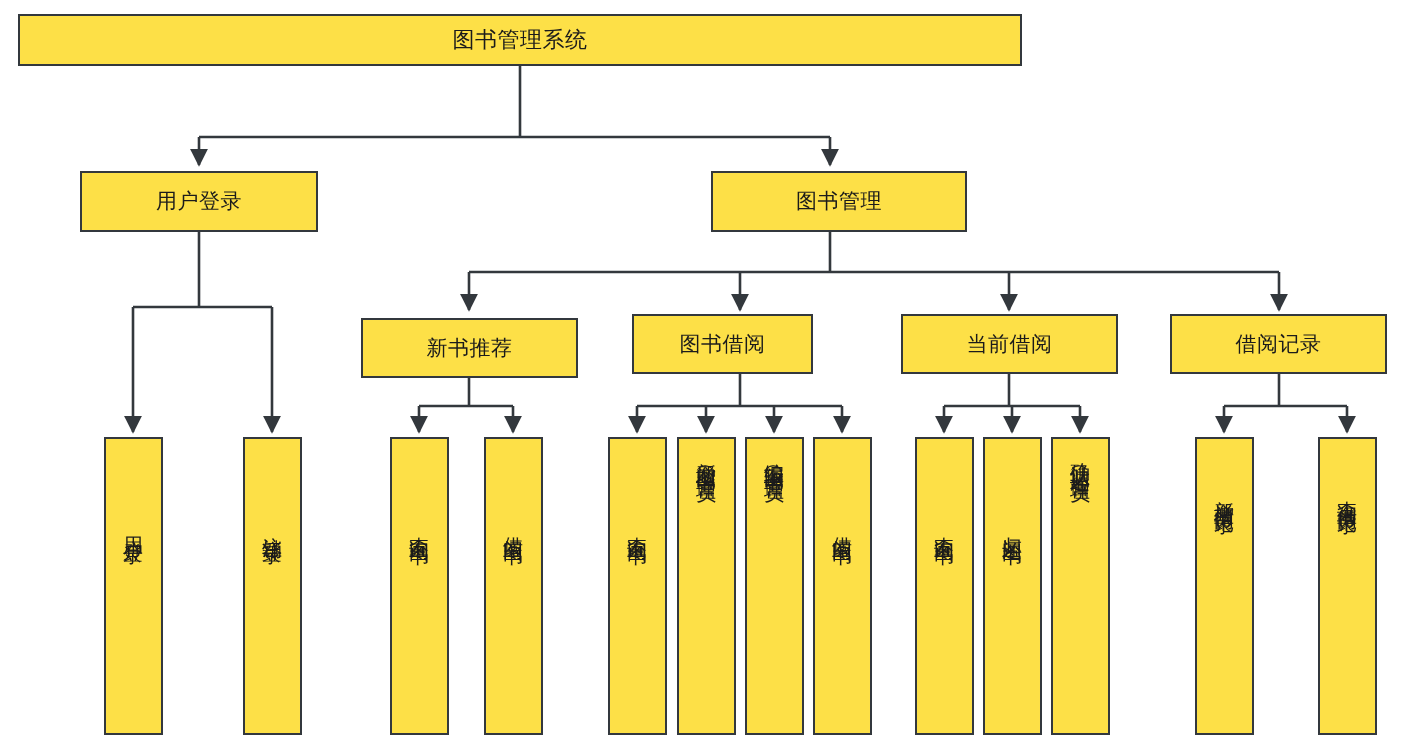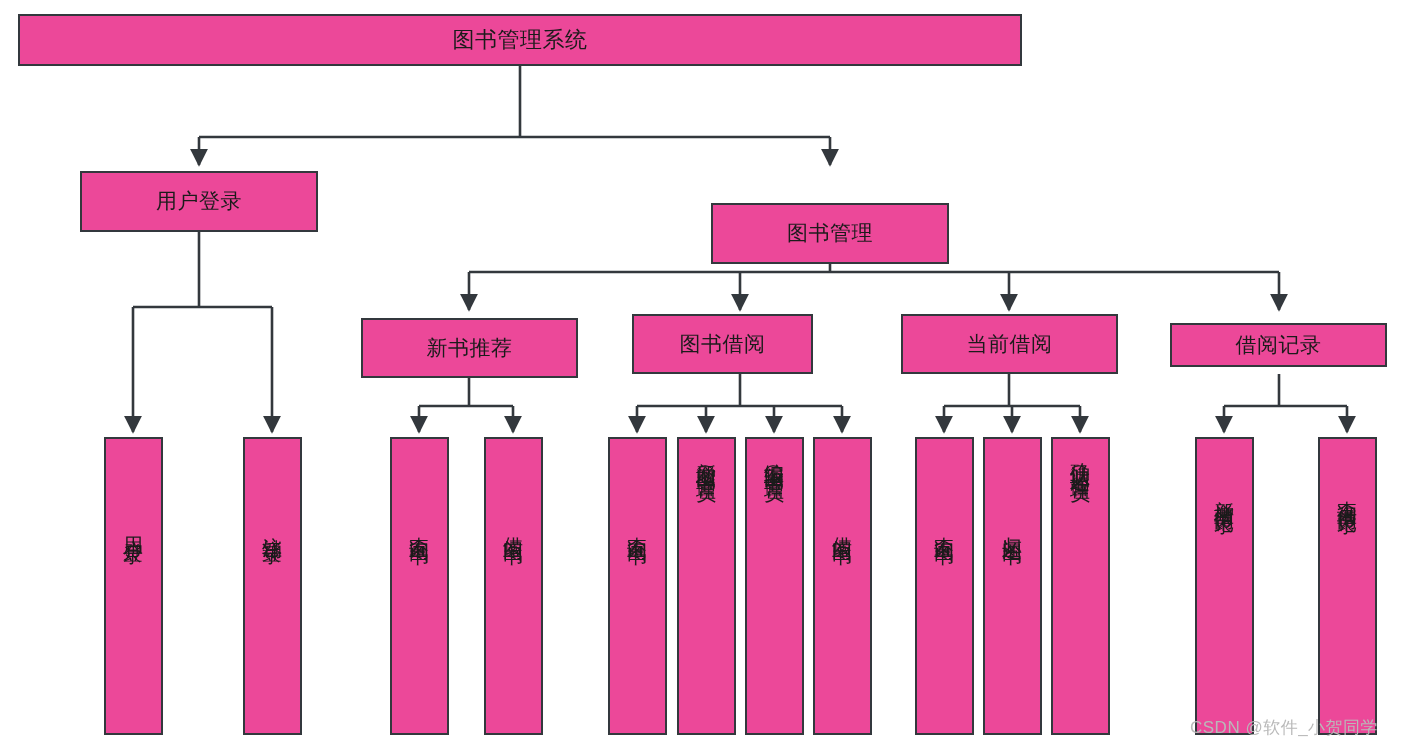--- a/index.html
+++ b/index.html
@@ -19,21 +19,21 @@
     position: absolute;
     left: 0; top: 0;
     width: 1405px;
     height: 747px;
     pointer-events: none;
   }
   .node {
     position: absolute;
     box-sizing: border-box;
     border: 2.5px solid #33383d;
-    background: #ec4899;
+    background: #fde047;
     display: flex;
     align-items: center;
     justify-content: center;
     color: #1b1b1b;
   }
   .node .label {
     font-size: 21px;
     line-height: 1.15;
     letter-spacing: 0.5px;
     white-space: nowrap;
@@ -115,34 +115,34 @@
     </g>
   </svg>
 
   <div class="node root" style="left:18px; top:14px; width:1004px; height:52px;">
     <span class="label">图书管理系统</span>
   </div>
 
   <div class="node" style="left:80px; top:171px; width:238px; height:61px;">
     <span class="label">用户登录</span>
   </div>
-  <div class="node" style="left:711px; top:171px; width:238px; height:61px;margin-top:32px;">
+  <div class="node" style="left:711px; top:171px; width:256px; height:61px;">
     <span class="label">图书管理</span>
   </div>
 
   <div class="node" style="left:361px; top:318px; width:217px; height:60px;">
     <span class="label">新书推荐</span>
   </div>
   <div class="node" style="left:632px; top:314px; width:181px; height:60px;">
     <span class="label">图书借阅</span>
   </div>
   <div class="node" style="left:901px; top:314px; width:217px; height:60px;text-align:right;">
     <span class="label">当前借阅</span>
   </div>
-  <div class="node" style="left:1170px; top:314px; width:217px; height:44px;margin-top:9px;">
+  <div class="node" style="left:1170px; top:314px; width:217px; height:60px;">
     <span class="label">借阅记录</span>
   </div>
 
   <div class="node vert" style="left:104px; top:437px; width:59px; height:298px; padding-top:82px;">
     <span class="label">用户登录</span>
   </div>
   <div class="node vert" style="left:243px; top:437px; width:59px; height:298px; padding-top:82px;">
     <span class="label">注销登录</span>
   </div>
 
@@ -176,15 +176,14 @@
     <span class="label">确认归还（管理员）</span>
   </div>
 
   <div class="node vert" style="left:1195px; top:437px; width:59px; height:298px; padding-top:46px;">
     <span class="label">新增借阅记录</span>
   </div>
   <div class="node vert" style="left:1318px; top:437px; width:59px; height:298px; padding-top:46px;">
     <span class="label">查询借阅记录</span>
   </div>
 
-  <div class="watermark" style="left:1190px; top:716px;">CSDN @软件_小贺同学</div>
 
 </div>
 
 </body></html>

